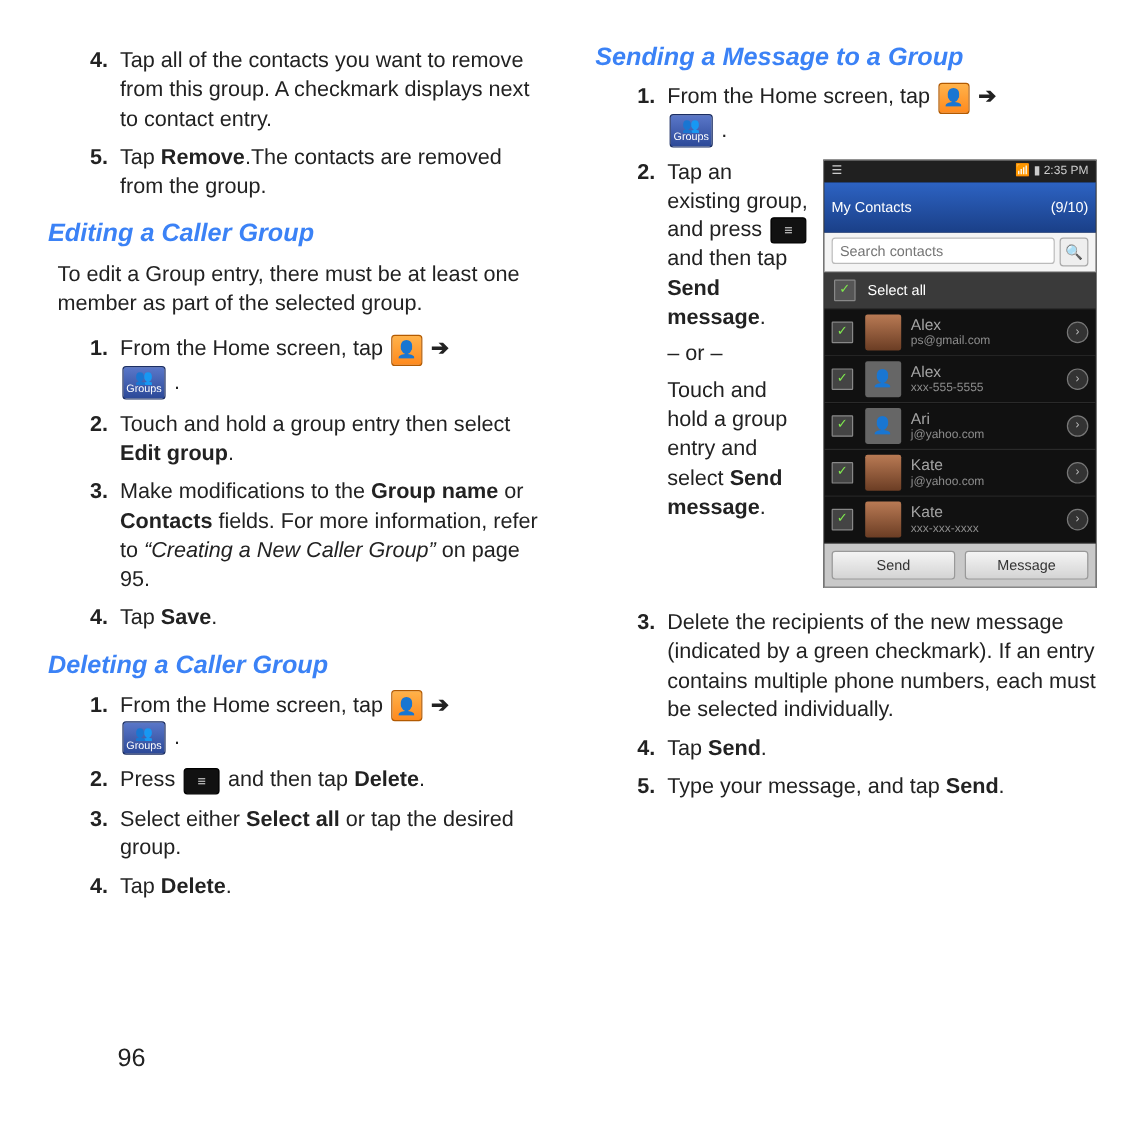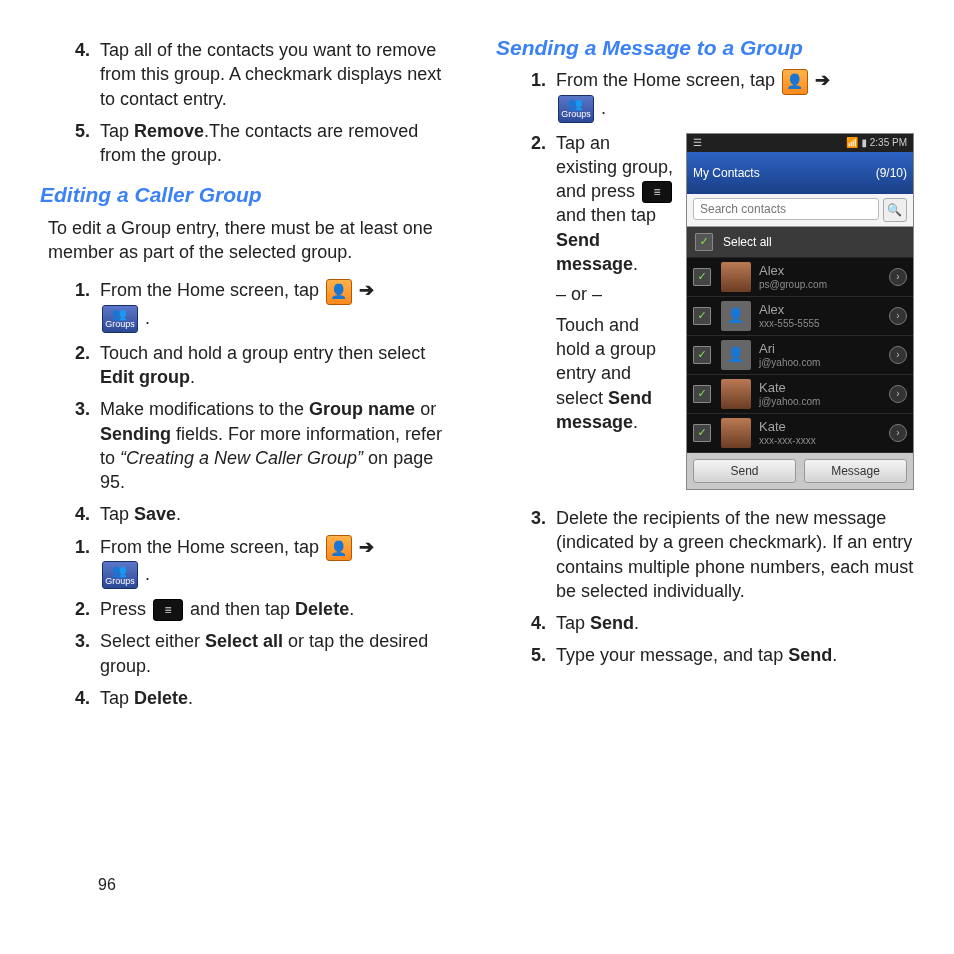--- a/index.html
+++ b/index.html
@@ -122,21 +122,21 @@
   .ph-btns{
     display:flex;background:#c9c9c9;padding:6px;gap:8px;
   }
   .ph-btns .btn{
     flex:1;text-align:center;background:linear-gradient(#f4f4f4,#d4d4d4);
     border:1px solid #999;border-radius:3px;padding:3px 0;
     font-size:12px;color:#333;
   }
   .step2wrap{overflow:hidden;}
   .pagenum{
-    position:absolute;left:98px;bottom:58px;font-size:16px;color:#222;
+    position:absolute;left:98px;bottom:58px;font-size:21px;color:#222;
   }
 </style>
 </head>
 <body>
 
 <div class="page">
 
   <div class="col">
     <ol class="steps">
       <li>
@@ -166,29 +166,30 @@
             </span> .
         </span>
       </li>
       <li>
         <span class="num">2.</span>
         <span class="body"><span>Touch and hold a group entry then select </span><span class="b">Edit group</span><span>.</span></span>
       </li>
       <li>
         <span class="num">3.</span>
         <span class="body">
-          <span>Make modifications to the </span><span class="b">Group name</span><span> or </span><span class="b">Sending</span><span> fields. For more information, refer to </span><span class="i">“Creating a New Caller Group”</span><span>  on page 95.</span>
+          <span>Make modifications to the </span><span class="b">Group name</span><span> or </span><span class="b">Contacts</span><span> fields. For more information, refer to </span><span class="i">“Creating a New Caller Group”</span><span>  on page 95.</span>
         </span>
       </li>
       <li>
         <span class="num">4.</span>
         <span class="body"><span>Tap </span><span class="b">Save</span><span>.</span></span>
       </li>
     </ol>
 
+    <h3 class="sec">Deleting a Caller Group</h3>
     <ol class="steps">
       <li>
         <span class="num">1.</span>
         <span class="body">
           <span>From the Home screen, tap </span>
           <span class="ic ic-contacts">👤</span>
           <span class="arrow">➔</span><br>
           <span class="ic ic-groups">
               <span class="g1">👥</span>
               <span>Groups</span>
@@ -247,21 +248,21 @@
             <div class="ph-sel">
               <span class="chk">✓</span>
               <span>Select all</span>
             </div>
             <div id="ph-rows">
                 <div class="ph-row">
                   <span class="chk">✓</span>
                   <span class="avatar ph"></span>
                   <span class="ct-info">
                     <div class="ct-name">Alex</div>
-                    <div class="ct-sub">ps@group.com</div>
+                    <div class="ct-sub">ps@gmail.com</div>
                   </span>
                   <span class="chev">›</span>
                 </div>
                 <div class="ph-row">
                   <span class="chk">✓</span>
                   <span class="avatar">👤</span>
                   <span class="ct-info">
                     <div class="ct-name">Alex</div>
                     <div class="ct-sub">xxx-555-5555</div>
                   </span>

